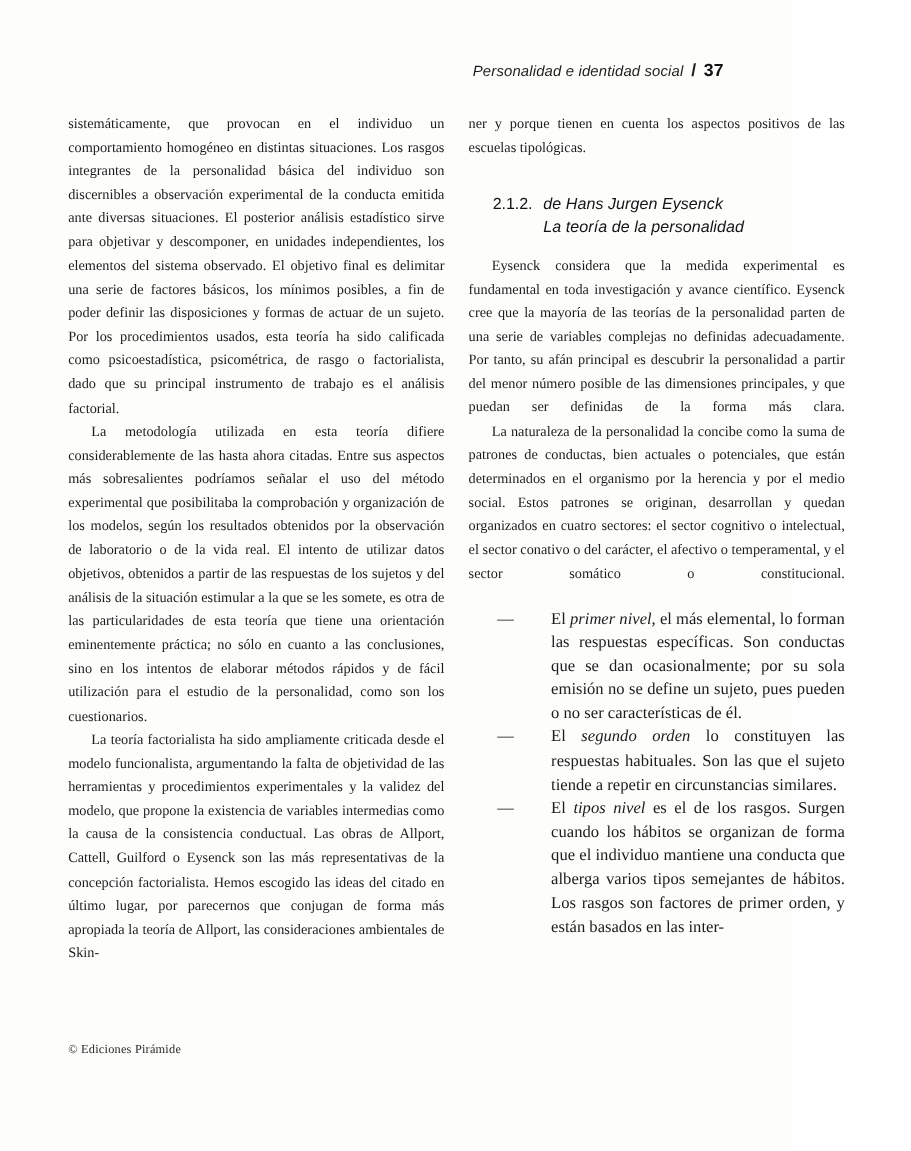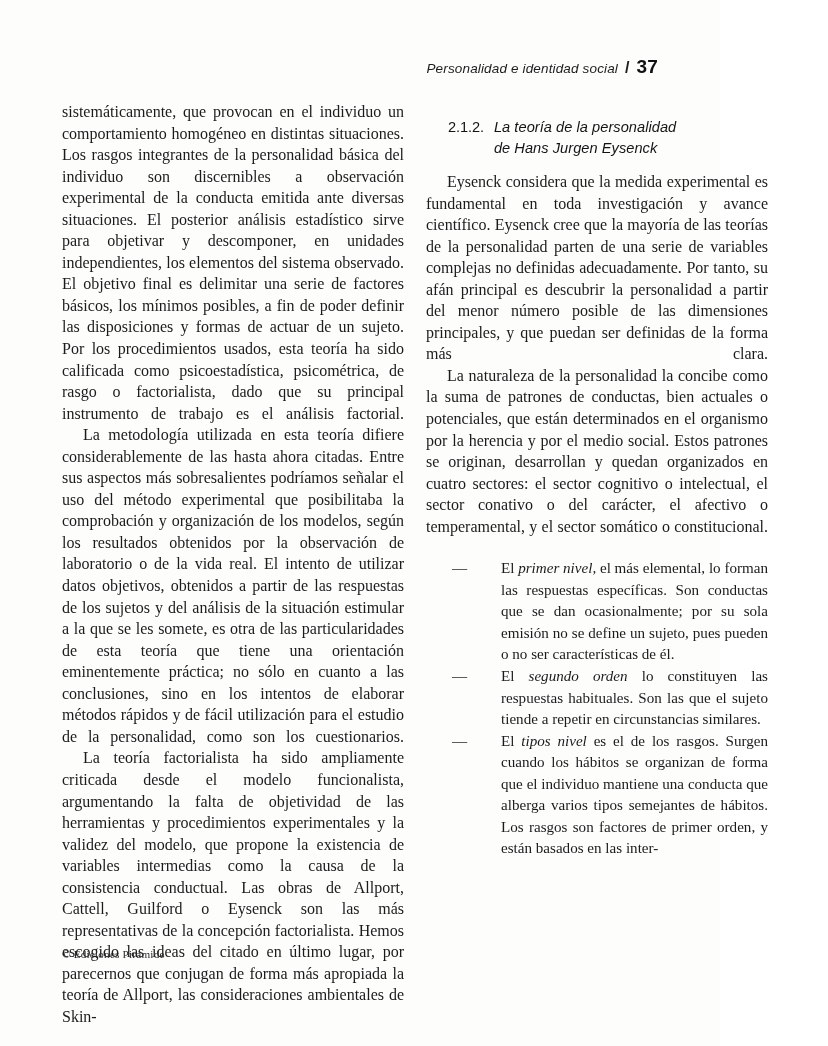--- a/index.html
+++ b/index.html
@@ -41,21 +41,21 @@
     color: #1d1d1d;
   }
   .running-head .rh-sep {
     font-family: "Liberation Sans", sans-serif;
     font-size: 16px;
     font-weight: bold;
     color: #1d1d1d;
   }
   .running-head .rh-page {
     font-family: "Liberation Sans", sans-serif;
-    font-size: 19px;
+    font-size: 16px;
     font-weight: bold;
     color: #111111;
     letter-spacing: 0.2px;
   }
 
   
   .columns {
     position: absolute;
     top: 101px;
     left: 62px;
@@ -64,38 +64,38 @@
     display: flex;
     justify-content: space-between;
   }
   .col {
     width: 342px;
     position: relative;
   }
 
   p.body {
     margin: 0;
-    font-size: 16px;
+    font-size: 13px;
     line-height: 21.55px;
     text-align: justify;
     text-justify: inter-word;
     hyphens: manual;
     -webkit-hyphens: manual;
     color: #1b1b1b;
   }
   p.body.indent {
     text-indent: 21px;
   }
   p.body.last-line-justify {
     text-align-last: justify;
   }
 
   
   .section-heading {
-    margin: 16px 0 13px 0;
+    margin: 32px 0 13px 0;
     display: flex;
     align-items: flex-start;
     font-family: "Liberation Sans", sans-serif;
     color: #141414;
     padding-left: 22px;
   }
   .section-heading .sh-num {
     font-size: 14.6px;
     line-height: 20.5px;
     font-style: normal;
@@ -172,26 +172,27 @@
 
   <div class="columns">
 
     <div class="col">
       <p class="body last-line-justify">sistemáticamente, que provocan en el individuo un comportamiento homogéneo en distintas situaciones. Los rasgos integrantes de la personalidad básica del individuo son discernibles a observación experimental de la conducta emitida ante diversas situaciones. El posterior análisis estadístico sirve para objetivar y descomponer, en unidades independientes, los elementos del sistema observado. El objetivo final es delimitar una serie de factores básicos, los mínimos posibles, a fin de poder definir las disposiciones y formas de actuar de un sujeto. Por los procedimientos usados, esta teoría ha sido calificada como psicoestadística, psicométrica, de rasgo o factorialista, dado que su principal instrumento de trabajo es el análisis factorial.</p>
       <p class="body indent last-line-justify">La metodología utilizada en esta teoría difiere considerablemente de las hasta ahora citadas. Entre sus aspectos más sobresalientes podríamos señalar el uso del método experimental que posibilitaba la comprobación y organización de los modelos, según los resultados obtenidos por la observación de laboratorio o de la vida real. El intento de utilizar datos objetivos, obtenidos a partir de las respuestas de los sujetos y del análisis de la situación estimular a la que se les somete, es otra de las particularidades de esta teoría que tiene una orientación eminentemente práctica; no sólo en cuanto a las conclusiones, sino en los intentos de elaborar métodos rápidos y de fácil utilización para el estudio de la personalidad, como son los cuestionarios.</p>
       <p class="body indent last-line-justify">La teoría factorialista ha sido ampliamente criticada desde el modelo funcionalista, argumentando la falta de objetividad de las herramientas y procedimientos experimentales y la validez del modelo, que propone la existencia de variables intermedias como la causa de la consistencia conductual. Las obras de Allport, Cattell, Guilford o Eysenck son las más representativas de la concepción factorialista. Hemos escogido las ideas del citado en último lugar, por parecernos que conjugan de forma más apropiada la teoría de Allport, las consideraciones ambientales de Skin-</p>
     </div>
 
     <div class="col">
+      <p class="body">ner y porque tienen en cuenta los aspectos positivos de las escuelas tipológicas.</p>
 
       <div class="section-heading">
         <span class="sh-num">2.1.2.</span>
         <span class="sh-title">
+          <span class="sh-line">de Hans Jurgen Eysenck</span>
           <span class="sh-line">La teoría de la personalidad</span>
-          <span class="sh-line">de Hans Jurgen Eysenck</span>
         </span>
       </div>
 
       <p class="body indent last-line-justify">Eysenck considera que la medida experimental es fundamental en toda investigación y avance científico. Eysenck cree que la mayoría de las teorías de la personalidad parten de una serie de variables complejas no definidas adecuadamente. Por tanto, su afán principal es descubrir la personalidad a partir del menor número posible de las dimensiones principales, y que puedan ser definidas de la forma más clara.</p>
       <p class="body indent last-line-justify">La naturaleza de la personalidad la concibe como la suma de patrones de conductas, bien actuales o potenciales, que están determinados en el organismo por la herencia y por el medio social. Estos patrones se originan, desarrollan y quedan organizados en cuatro sectores: el sector cognitivo o intelectual, el sector conativo o del carácter, el afectivo o temperamental, y el sector somático o constitucional.</p>
 
       <ul class="dash-list">
         <li>
           <span class="dash">—</span>
           <span class="li-text">

